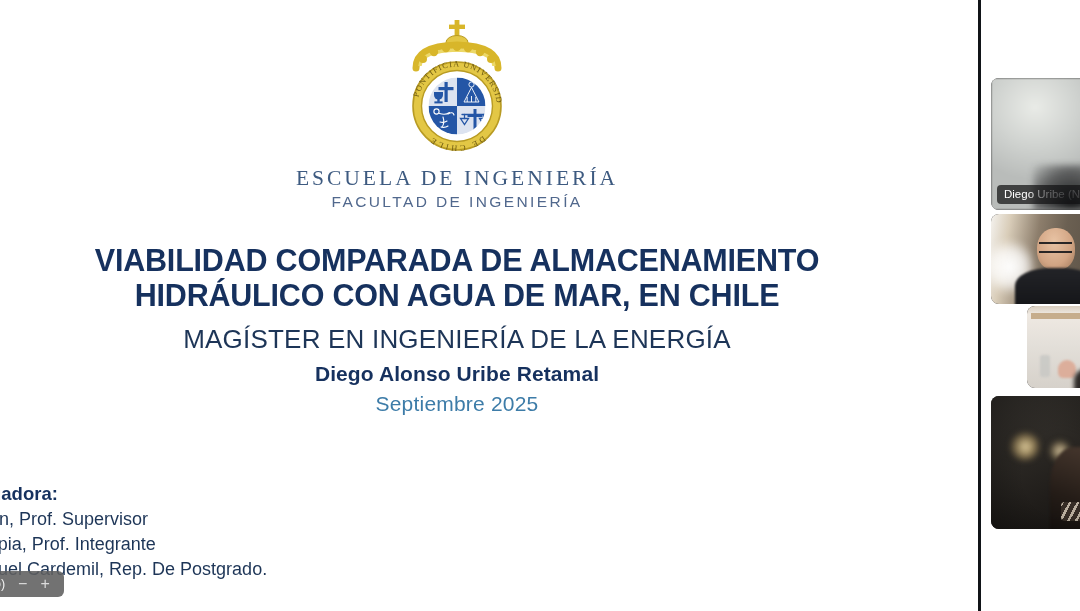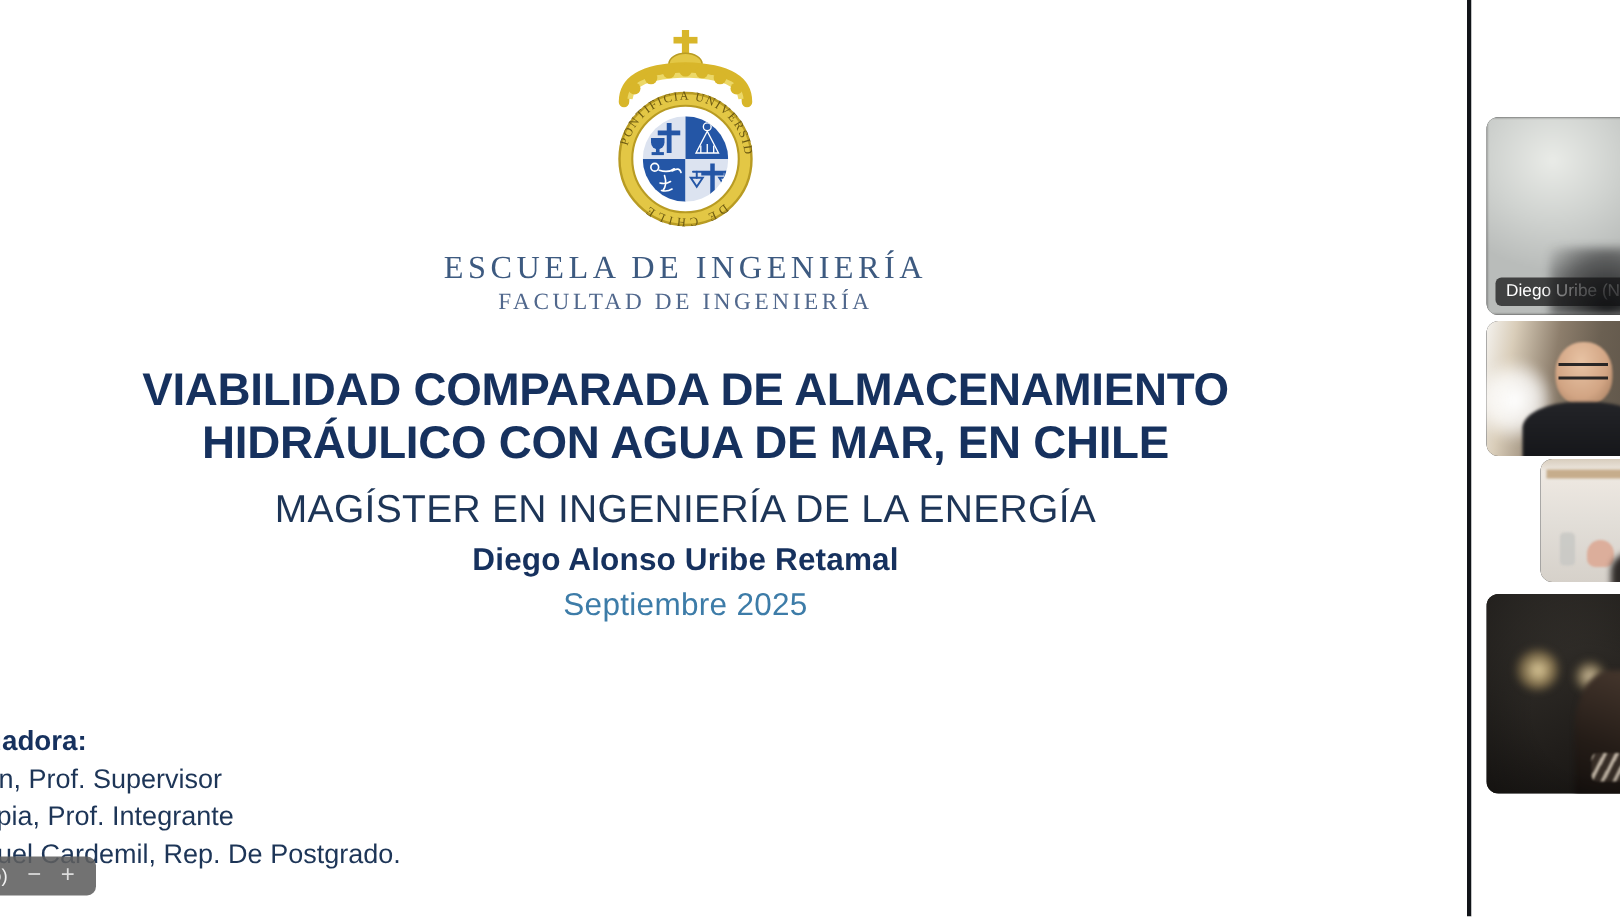--- a/index.html
+++ b/index.html
@@ -60,21 +60,21 @@
 
   .escuela-line {
     font-family: "Liberation Serif", serif;
     font-size: 21.5px;
     letter-spacing: 3.0px;
     color: #3d5a80;
     margin-top: 6px;
     white-space: nowrap;
   }
   .facultad-line {
-    font-family: Liberation Serif, serif;
+    font-family: Liberation Sans, sans-serif;
     font-size: 15.5px;
     letter-spacing: 2.4px;
     color: #51688d;
     margin-top: 2px;
     text-align: right;
     white-space: nowrap;
   }
 
   
   #title-block {

